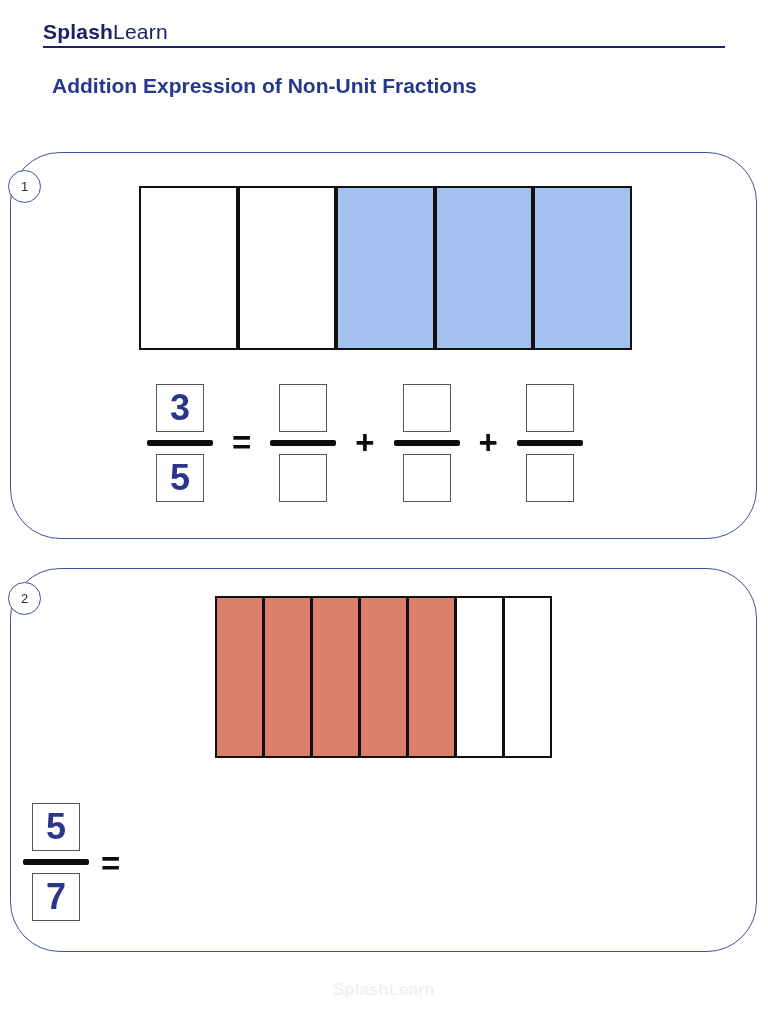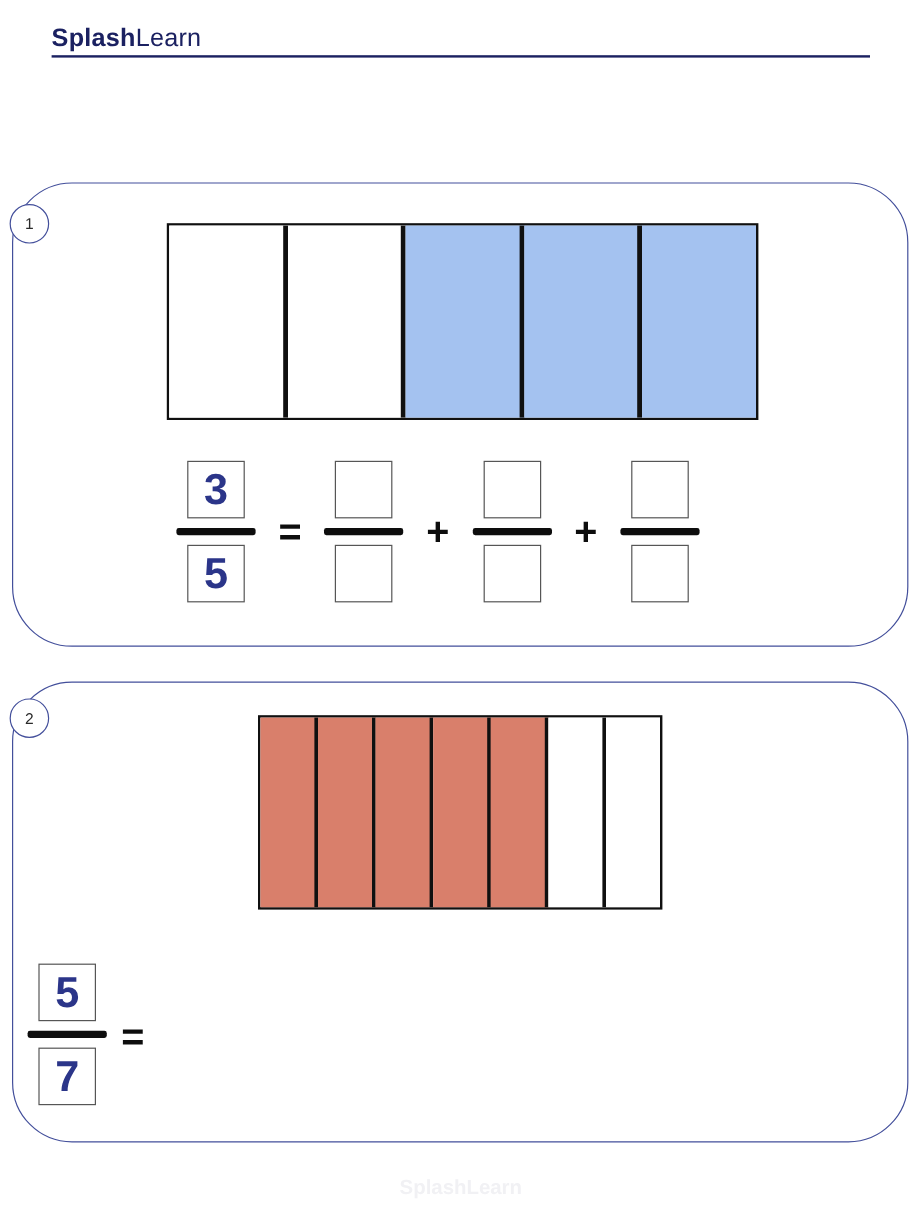--- a/index.html
+++ b/index.html
@@ -149,20 +149,21 @@
   }
 </style>
 </head>
 <body>
 
 <div class="page">
 
   <div class="logo"><span class="logo-bold">Splash</span><span class="logo-light">Learn</span></div>
   <div class="header-rule"></div>
 
+  <div class="page-title">Addition Expression of Non-Unit Fractions</div>
 
   <section class="panel panel-1">
     <div class="q-badge">
       <span>1</span>
     </div>
 
     <div class="bar-model bar-q1">
         <div class="segment"></div>
         <div class="segment"></div>
         <div class="segment" style="background: rgb(164, 194, 240);"></div>

